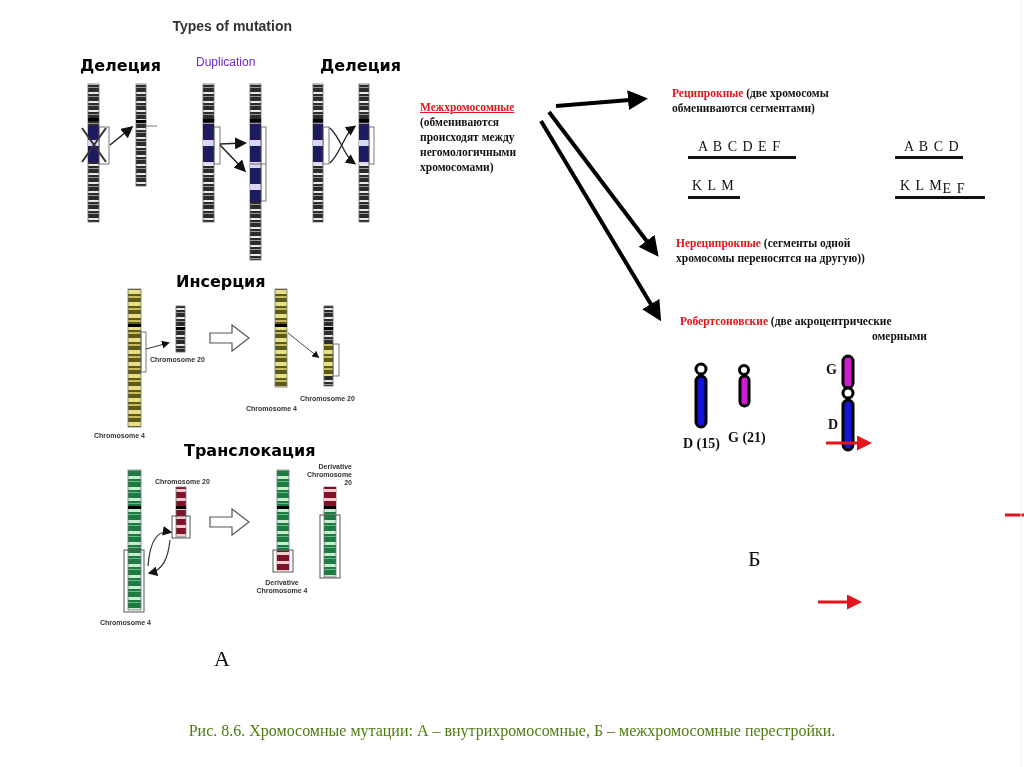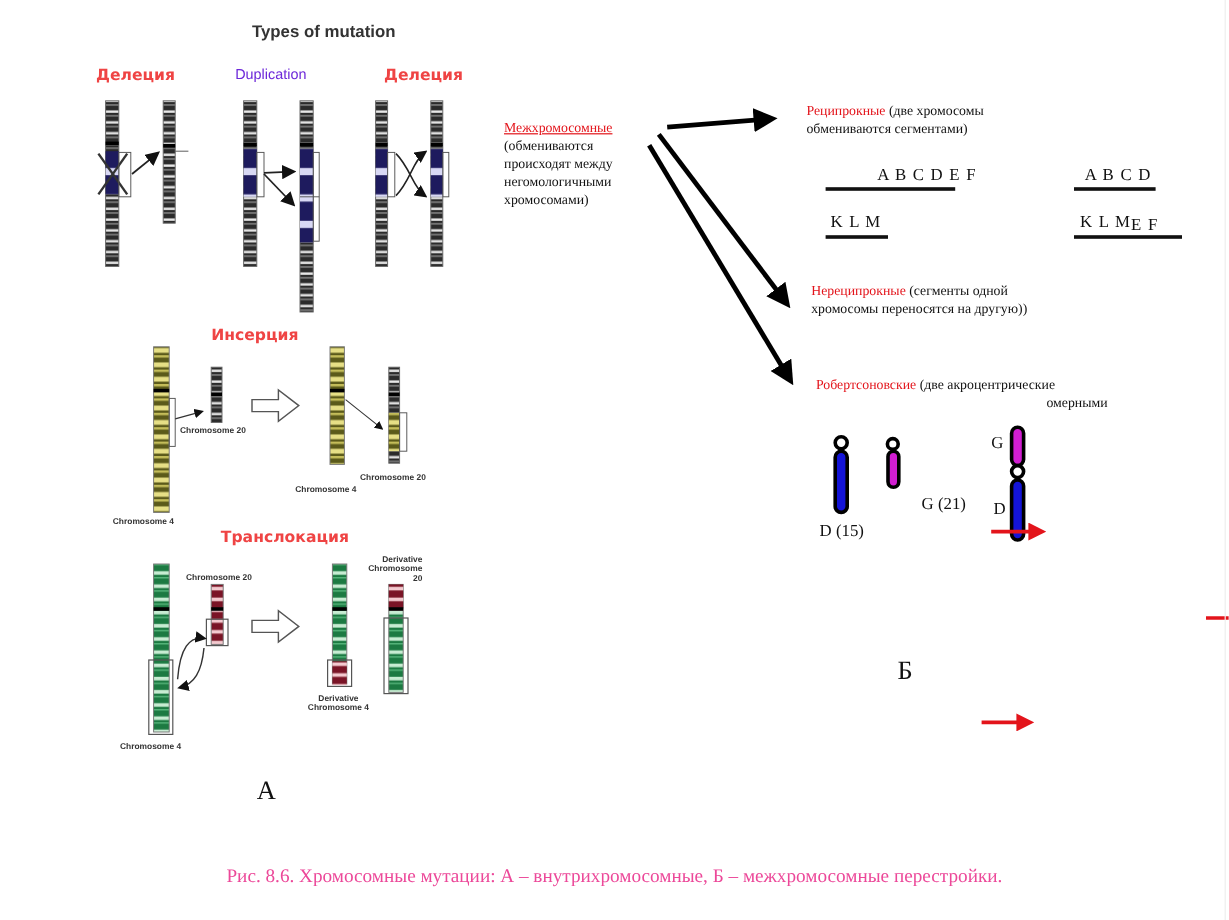--- a/index.html
+++ b/index.html
@@ -1,26 +1,26 @@
 <!DOCTYPE html>
 <html><head>
 <meta charset="utf-8">
 <style>
   html, body { margin:0; padding:0; background:#ffffff; }
   body { width:1024px; height:767px; position:relative; overflow:hidden; font-family:"Liberation Serif", serif; }
   .abs { position:absolute; }
-  .panel-a-title { left:162px; top:18px; width:130px; font-family:"Liberation Sans", sans-serif; font-weight:bold; font-size:14px; color:#333; text-align:left;margin-left:48px; }
-  .grn { font-family:"DejaVu Sans", sans-serif; font-weight:bold; font-size:13px; color:#ef4444; }
+  .panel-a-title { left:162px; top:18px; width:130px; font-family:"Liberation Sans", sans-serif; font-weight:bold; font-size:14px; color:#333; text-align:right; }
+  .grn { font-family:"DejaVu Sans", sans-serif; font-weight:bold; font-size:16px; color:#000000; }
   .gray-lbl { font-family:"Liberation Sans", sans-serif; font-size:12px; color:#6d28d9; }
   .tiny { font-family:"Liberation Sans", sans-serif; font-size:7px; color:#333; font-weight:bold; line-height:8px; }
-  .rt { font-family:"Liberation Serif", serif; font-weight:normal; font-size:11.5px; color:#111; line-height:15px; }
+  .rt { font-family:"Liberation Serif", serif; font-weight:bold; font-size:11.5px; color:#111; line-height:15px; }
   .red { color:#e3141b; }
   .letters { font-family:"Liberation Serif", serif; font-size:14px; color:#111; letter-spacing:1px; }
   .big { font-family:"Liberation Serif", serif; font-size:22px; color:#111; }
-  .caption { left:0; width:1024px; top:722px; text-align:center; font-family:"Liberation Serif", serif; font-size:16px; color:#ec4899; }
+  .caption { left:0; width:1024px; top:722px; text-align:center; font-family:"Liberation Serif", serif; font-size:16px; color:#4d7c0f; }
   svg { position:absolute; left:0; top:0; }
 </style>
 </head>
 <body>
 
 <svg width="1024" height="767">
   <defs>
     <marker id="ah" markerWidth="8" markerHeight="8" refX="6" refY="4" orient="auto">
       <path d="M0,0 L8,4 L0,8 z" fill="#111"></path>
     </marker>
@@ -198,35 +198,35 @@
   <div>происходят между</div>
   <div>негомологичными</div>
   <div>хромосомами)</div>
 </div>
 
 <div class="abs rt" style="left:672px;top:86px;">
   <div><span class="red">Реципрокные</span><span> (две хромосомы</span></div>
   <div>обмениваются сегментами)</div>
 </div>
 
-<div class="abs letters" style="left:731px;top:139px;">A B C D E F</div>
+<div class="abs letters" style="left:698px;top:139px;">A B C D E F</div>
 <div class="abs letters" style="left:692px;top:178px;">K L M</div>
 <div class="abs letters" style="left:904px;top:139px;">A B C D</div>
 <div class="abs letters" style="left:900px;top:178px;"><span>K L M</span><span style="position:relative;top:3px;">E F</span></div>
 
 <div class="abs rt" style="left:676px;top:236px;">
   <div><span class="red">Нереципрокные</span><span> (сегменты одной</span></div>
   <div>хромосомы переносятся на другую))</div>
 </div>
 
 <div class="abs rt" style="left:680px;top:314px;">
   <span class="red">Робертсоновские</span><span> (две акроцентрические</span>
 </div>
 <div class="abs rt" style="left:872px;top:329px;">омерными</div>
 
 <div class="abs rt" style="left:683px;top:436px;font-size:14px;">D (15)</div>
-<div class="abs rt" style="left:728px;top:413px;font-size:14px;margin-left:40px;">G (21)</div>
+<div class="abs rt" style="left:728px;top:430px;font-size:14px;">G (21)</div>
 <div class="abs rt" style="left:826px;top:362px;font-size:14px;">G</div>
 <div class="abs rt" style="left:828px;top:417px;font-size:14px;">D</div>
 
 <div class="abs big" style="left:748px;top:546px;">Б</div>
 
 <div class="abs caption">Рис. 8.6. Хромосомные мутации: А – внутрихромосомные, Б – межхромосомные перестройки.</div>
 
 </body></html>

